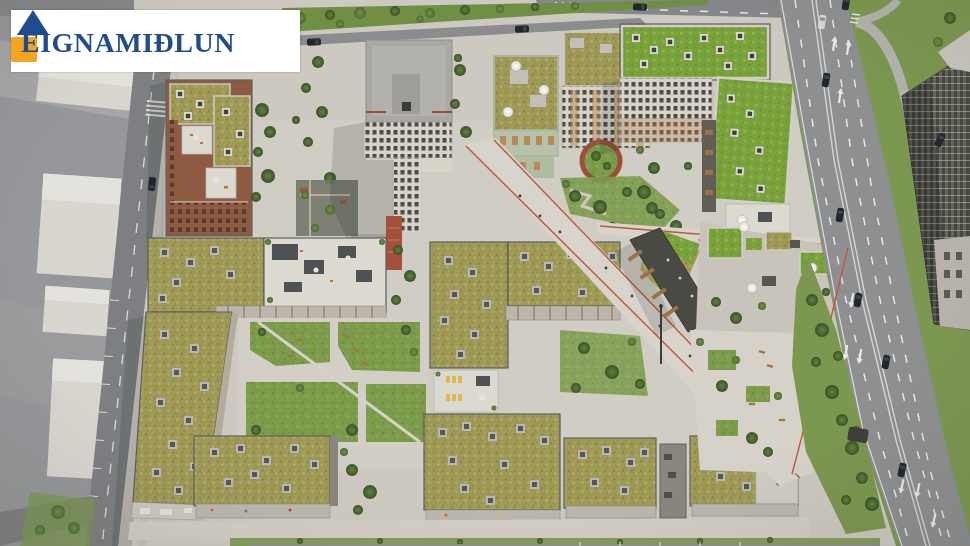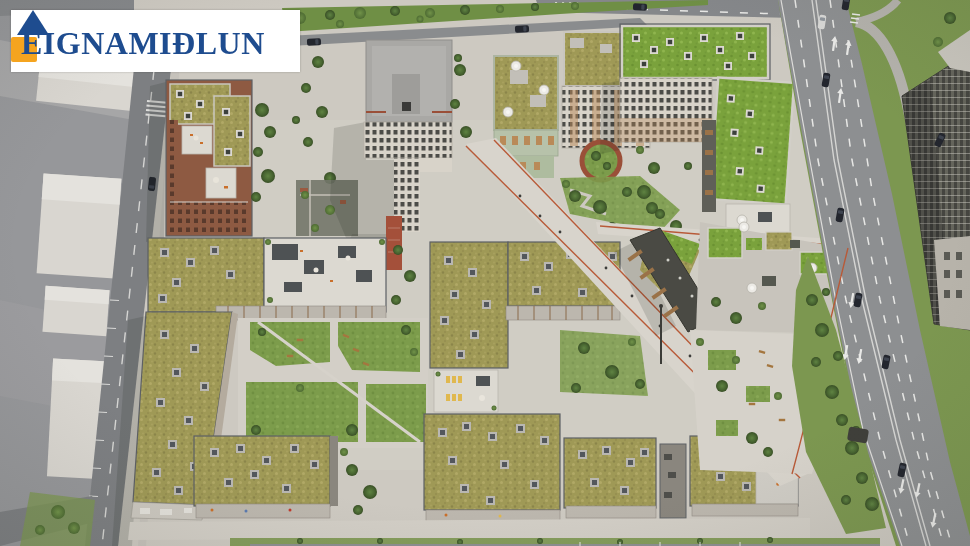--- a/index.html
+++ b/index.html
@@ -14,21 +14,21 @@
   .parapet{fill:none;stroke:#5d6064;stroke-width:1.2;}
   .lightframe{fill:none;stroke:#d2cfc8;stroke-width:2.4;}
   .shadow{fill:rgba(30,35,28,0.15);}
   .ped{fill:#3c3c3a;}
   .wood{fill:#9a7248;}
   .balc{fill:#bcb7ae;stroke:#8f8b83;stroke-width:0.6;}
   
   .logo{position:absolute;left:11px;top:10px;width:289px;height:62px;background:#ffffff;
         display:flex;align-items:center;gap:9px;padding-left:10px;box-sizing:border-box;
         box-shadow:0 0 2px rgba(0,0,0,.25);}
-  .logo-text{font-family:"Liberation Serif",serif;font-weight:bold;font-size:32px;
+  .logo-text{font-family:"Liberation Serif",serif;font-weight:bold;font-size:28px;
              letter-spacing:.5px;color:#1e4c8f;line-height:1;transform:translateY(2px);}
 </style>
 </head>
 <body>
 
 <div class="stage">
 <svg width="970" height="546" viewBox="0 0 970 546" xmlns="http://www.w3.org/2000/svg" xmlns:xlink="http://www.w3.org/1999/xlink">
 <defs>
   <pattern id="sedO" width="9" height="9" patternUnits="userSpaceOnUse">
     <rect width="9" height="9" fill="#9f9956"></rect>

